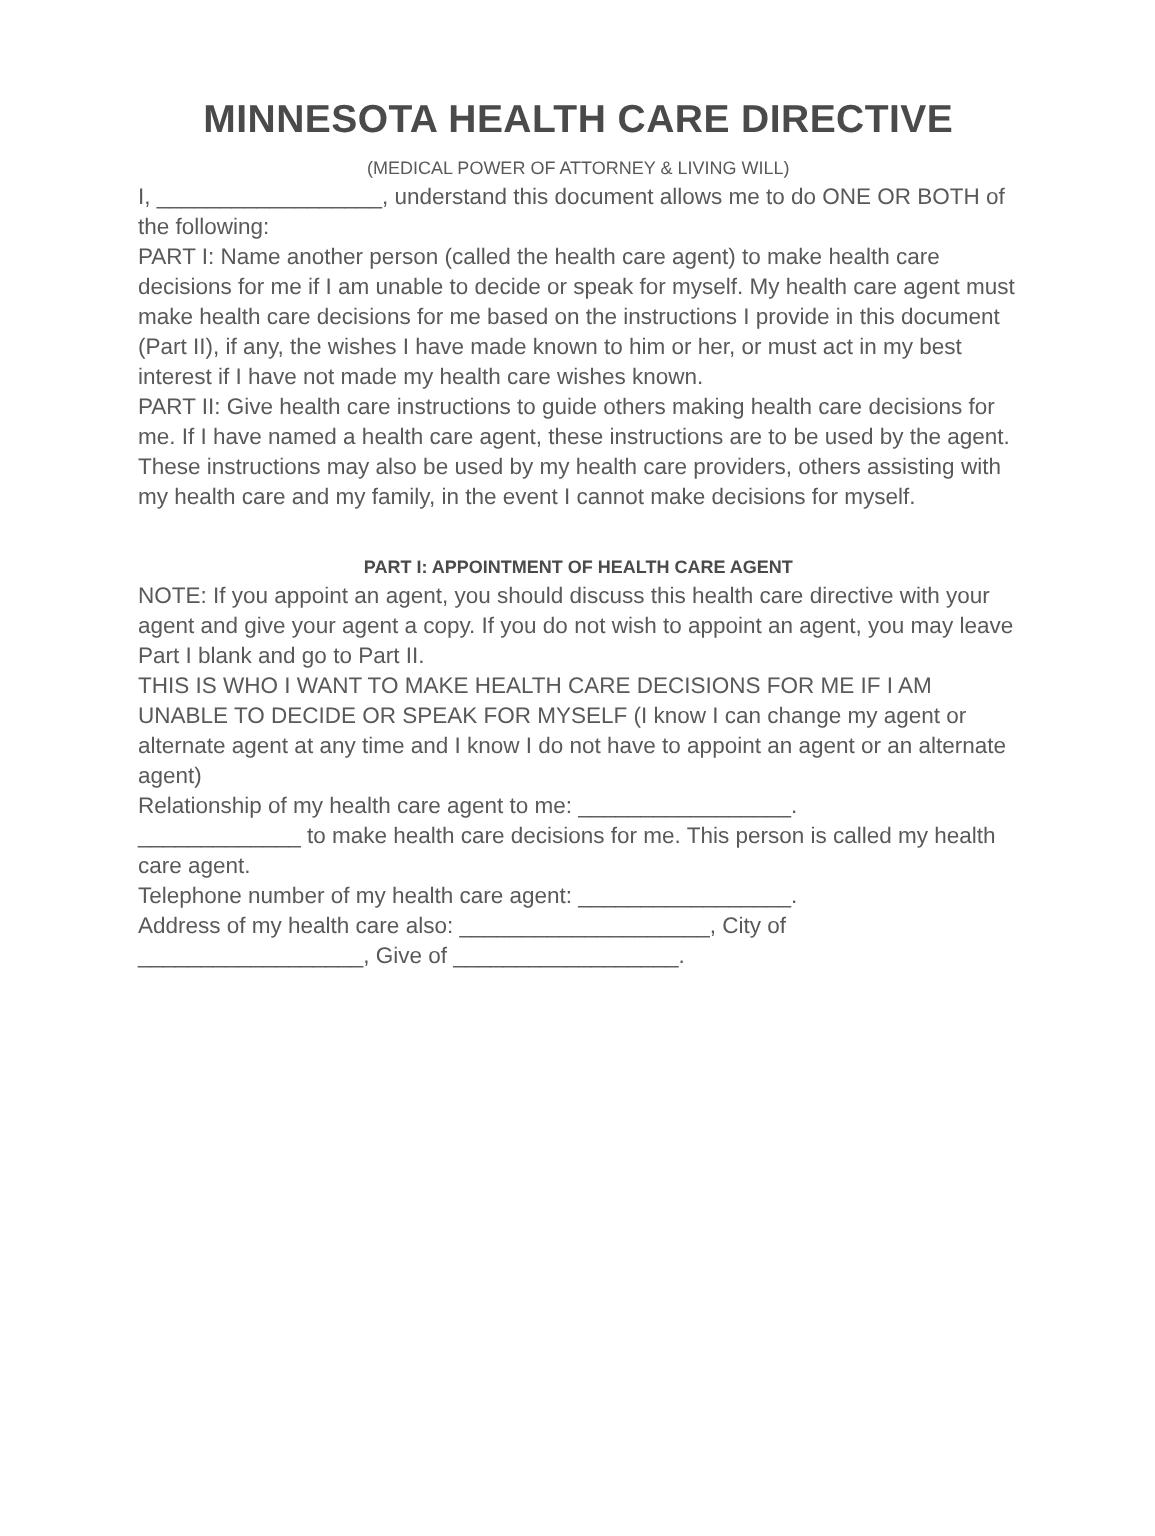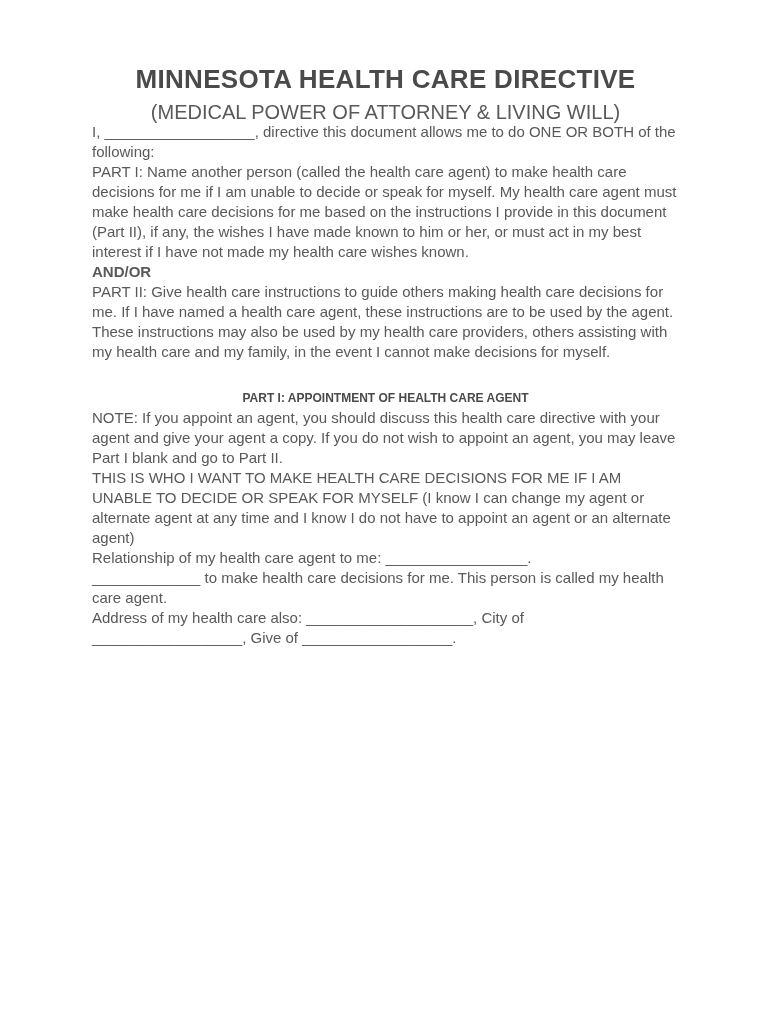--- a/index.html
+++ b/index.html
@@ -23,21 +23,21 @@
     margin: 0;
     font-size: 26px;
     font-weight: bold;
     text-align: center;
     color: #4a4a4a;
     letter-spacing: 0.3px;
     line-height: 31px;
   }
   .doc-subtitle {
     margin: 7px 0 0 0;
-    font-size: 20px;
+    font-size: 12px;
     font-weight: normal;
     text-align: center;
     color: #595959;
     line-height: 20px;
   }
   p.body {
     margin: 0;
     font-size: 15px;
     line-height: 20px;
     color: #595959;
@@ -81,39 +81,39 @@
 </head>
 <body>
 
 <div class="page">
   <div class="content">
 
     <h1 class="doc-title">MINNESOTA HEALTH CARE DIRECTIVE</h1>
 
     <h2 class="doc-subtitle">(MEDICAL POWER OF ATTORNEY &amp; LIVING WILL)</h2>
 
-    <p class="body intro">I, __________________, directive this document allows me to do ONE OR BOTH of the following:</p>
+    <p class="body intro">I, __________________, understand this document allows me to do ONE OR BOTH of the following:</p>
 
     <p class="body p1-overview">PART I: Name another person (called the health care agent) to make health care decisions for me if I am unable to decide or speak for myself. My health care agent must make health care decisions for me based on the instructions I provide in this document (Part II), if any, the wishes I have made known to him or her, or must act in my best interest if I have not made my health care wishes known.</p>
 
-    <p class="body and-or">AND/OR</p>
 
     <p class="body p2-overview">PART II: Give health care instructions to guide others making health care decisions for me. If I have named a health care agent, these instructions are to be used by the agent. These instructions may also be used by my health care providers, others assisting with my health care and my family, in the event I cannot make decisions for myself.</p>
 
     <h3 class="sec-heading">PART I: APPOINTMENT OF HEALTH CARE AGENT</h3>
 
     <p class="body note-para">NOTE: If you appoint an agent, you should discuss this health care directive with your agent and give your agent a copy. If you do not wish to appoint an agent, you may leave Part I blank and go to Part II.</p>
 
     <p class="body who-statement">THIS IS WHO I WANT TO MAKE HEALTH CARE DECISIONS FOR ME IF I AM UNABLE TO DECIDE OR SPEAK FOR MYSELF (I know I can change my agent or alternate agent at any time and I know I do not have to appoint an agent or an alternate agent)</p>
 
 
     <p class="body rel-line">Relationship of my health care agent to me: _________________.</p>
 
     <p class="body appoint-line">_____________ to make health care decisions for me. This person is called my health care agent.</p>
 
+    <p class="body tel-line">Telephone number of my health care agent: _________________.</p>
 
     <p class="body addr-line">Address of my health care also: ____________________, City of</p>
 
     <p class="body citystate-line">__________________, Give of __________________.</p>
 
   </div>
 
   <div class="footer-logo">
     <svg width="22" height="29" viewBox="0 0 22 29" xmlns="http://www.w3.org/2000/svg">
       <path d="M1 0 H15 L21 6 V29 H1 Z" fill="#474747"></path>

